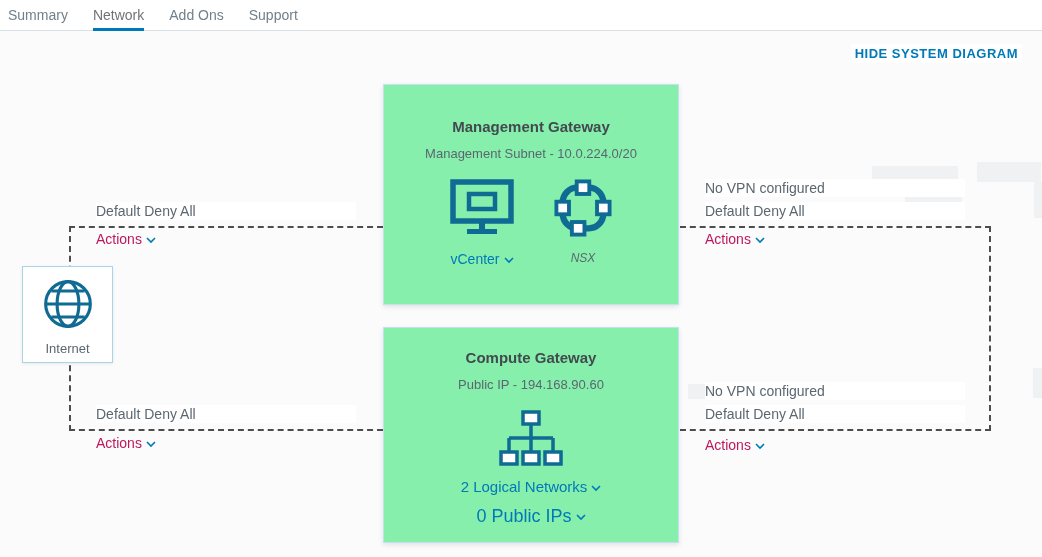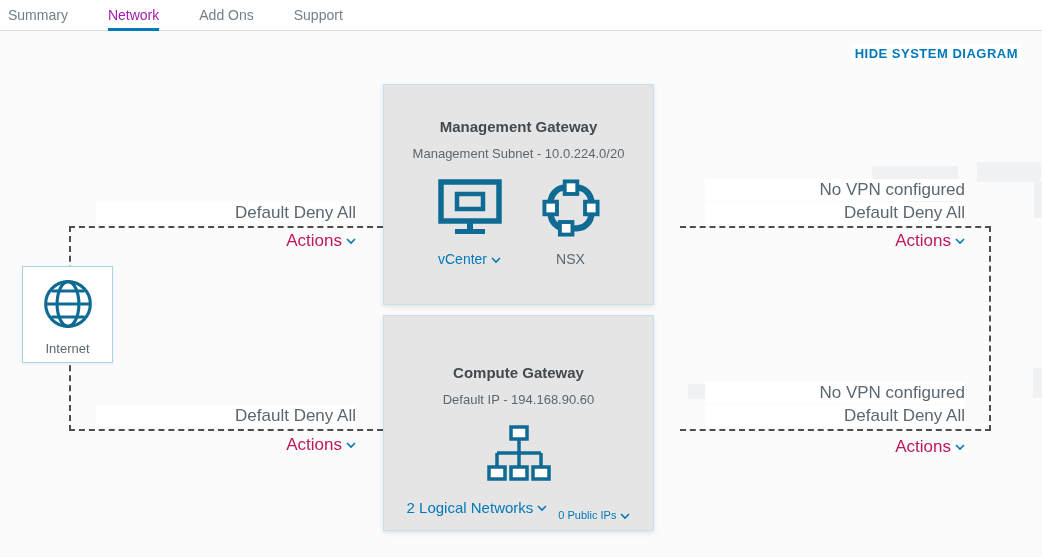--- a/index.html
+++ b/index.html
@@ -6,68 +6,68 @@
   html,body { width:1042px; height:557px; }
   body {
     font-family:"Liberation Sans", sans-serif;
     background:#ffffff;
     color:#5b6770;
     overflow:hidden;
     position:relative;
   }
   .stage { position:absolute; top:0; left:0; width:1042px; height:557px; background:#fbfbfb; }
   .topbar { position:absolute; top:0; left:0; width:1042px; height:31px; background:#ffffff; border-bottom:1px solid #dadfe3; z-index:5; }
-  .tabs { display:flex; gap:40px; padding:7px 0 0 8px; }
+  .tabs { display:flex; gap:25px; padding:7px 0 0 8px; }
   .tab { font-size:14px; color:#71808c; cursor:pointer; padding-bottom:5px; white-space:nowrap; }
-  .tab.active { color:#a21caf; border-bottom:3px solid #0079b8; }
+  .tab.active { color:#737373; border-bottom:3px solid #0079b8; }
   .hide-link {
     position:absolute; top:44px; right:20px;
     font-size:13px; font-weight:bold; letter-spacing:.5px;
     color:#0079b8; cursor:pointer; z-index:4; background:#ffffff; padding:2px 4px;
   }
   .shimmer { position:absolute; background:#f0f1f2; z-index:1; }
 
   
   .frame { position:absolute; z-index:2; }
   .frame.left  { left:69px;  top:226px; width:314px; height:205px;
                  border-top:2px dashed #4d4d4d; border-left:2px dashed #4d4d4d; border-bottom:2px dashed #4d4d4d; }
   .frame.right { left:680px; top:226px; width:311px; height:205px;
                  border-top:2px dashed #4d4d4d; border-right:2px dashed #4d4d4d; border-bottom:2px dashed #4d4d4d; }
 
   
-  .conn-label { position:absolute; z-index:3; text-align:right; font-size:17px; }
+  .conn-label { position:absolute; z-index:3; text-align:left; font-size:14px; }
   .conn-label.gray { color:#5b6770; background:#ffffff; padding:1px 0; }
   .conn-label.actions { color:#be185d; cursor:pointer; background:transparent; }
   .chev { display:inline-block; margin-left:4px; vertical-align:middle; }
 
   
   .node-box {
     position:absolute; width:91px; height:97px; background:#ffffff;
     border:1px solid #a9d5e8; box-shadow:0 1px 3px rgba(0,0,0,.08);
     display:flex; flex-direction:column; align-items:center; justify-content:flex-end;
     padding-bottom:6px; z-index:4;
   }
   .node-box .icon { position:absolute; top:10px; left:50%; transform:translateX(-50%); }
   .node-label { font-size:13px; color:#5b6770; }
 
   
   .card {
-    position:absolute; left:383px; width:271px; background:#e5e5e5;
+    position:absolute; left:383px; width:296px; background:#86efac;
     border:1px solid #c3e1ee; box-shadow:0 2px 5px rgba(0,0,0,.10);
     display:flex; flex-direction:column; align-items:center; z-index:4;
   }
   .card.mgw { top:84px;  height:221px; padding-top:33px; }
-  .card.cgw { top:315px; height:216px; padding-top:48px; }
+  .card.cgw { top:327px; height:216px; padding-top:21px; }
   .card-title { font-size:15px; color:#42494f; font-weight:bold; margin-bottom:10px; }
   .card-sub { font-size:13px; color:#5b6770; line-height:18px; }
   .icon-row { display:flex; gap:40px; margin-top:16px; }
   .icon-col { display:flex; flex-direction:column; align-items:center; gap:10px; }
   .blue-link { font-size:14px; color:#0079b8; cursor:pointer; }
-  .gray-label { font-size:14px; color:#5b6770; }
-  .cgw-links { display:flex; flex-direction:row; align-items:center; gap:11px; margin-top:8px; }
+  .gray-label { font-size:12px; color:#5b6770;font-style:italic; }
+  .cgw-links { display:flex; flex-direction:column; align-items:center; gap:11px; margin-top:8px; }
 </style>
 </head>
 <body>
 
 <div class="stage">
 
   <div class="shimmer" style="left:872px;top:166px;width:86px;height:20px;"></div>
   <div class="shimmer" style="left:977px;top:162px;width:64px;height:20px;"></div>
   <div class="shimmer" style="left:905px;top:189px;width:57px;height:18px;"></div>
   <div class="shimmer" style="left:1034px;top:182px;width:8px;height:36px;"></div>
@@ -159,37 +159,37 @@
             <rect x="18.5" y="44.5" width="13" height="13" fill="#ffffff" stroke="#0f6b93" stroke-width="4"></rect>
           </svg>
         </span>
         <span class="gray-label">NSX</span>
       </div>
     </div>
   </div>
 
   <div class="card cgw">
     <div class="card-title">Compute Gateway</div>
-    <div class="card-sub">Default IP - 194.168.90.60</div>
+    <div class="card-sub">Public IP - 194.168.90.60</div>
     <span style="margin-top:16px;">
       <svg width="66" height="56" viewBox="0 0 66 56" fill="none" stroke="#0f6b93" stroke-width="3.5">
         <rect x="25" y="2" width="16" height="12" fill="#ffffff"></rect>
         <path d="M33 14 V28 M11 28 H55 M11 28 V42 M33 28 V42 M55 28 V42"></path>
         <rect x="3" y="42" width="16" height="12" fill="#ffffff"></rect>
         <rect x="25" y="42" width="16" height="12" fill="#ffffff"></rect>
         <rect x="47" y="42" width="16" height="12" fill="#ffffff"></rect>
       </svg>
     </span>
     <div class="cgw-links">
       <span class="blue-link" style="font-size:15px;">
         <span>2 Logical Networks</span><svg class="chev" width="10" height="7" viewBox="0 0 10 7">
             <path d="M1 1 L5 5 L9 1" fill="none" stroke="#0079b8" stroke-width="1.6"></path>
           </svg>
       </span>
-      <span class="blue-link" style="font-size:11px;margin-top:16px;">
+      <span class="blue-link" style="font-size:18px;">
         <span>0 Public IPs</span><svg class="chev" width="10" height="7" viewBox="0 0 10 7">
             <path d="M1 1 L5 5 L9 1" fill="none" stroke="#0079b8" stroke-width="1.6"></path>
           </svg>
       </span>
     </div>
   </div>
 
 </div>
 
 </body></html>

